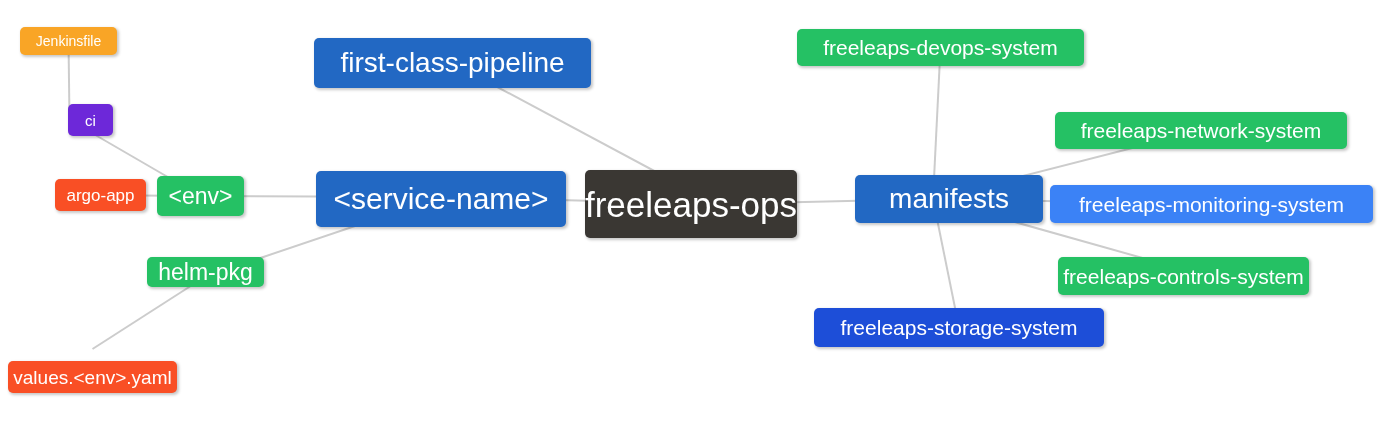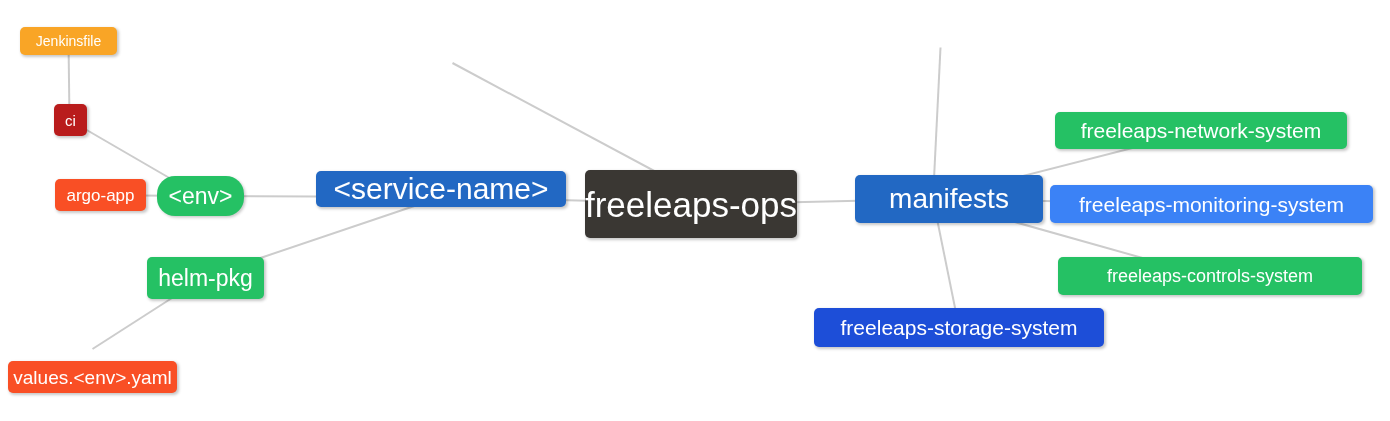--- a/index.html
+++ b/index.html
@@ -54,25 +54,27 @@
       <line x1="441" y1="197" x2="716" y2="204" stroke="#cccccc" stroke-width="2"></line>
       <line x1="716" y1="204" x2="933" y2="199" stroke="#cccccc" stroke-width="2"></line>
       <line x1="933" y1="199" x2="940.5" y2="47.5" stroke="#cccccc" stroke-width="2"></line>
       <line x1="933" y1="199" x2="1201" y2="130.5" stroke="#cccccc" stroke-width="2"></line>
       <line x1="933" y1="199" x2="1211.5" y2="204" stroke="#cccccc" stroke-width="2"></line>
       <line x1="933" y1="199" x2="1206.5" y2="276" stroke="#cccccc" stroke-width="2"></line>
       <line x1="933" y1="199" x2="959" y2="327.5" stroke="#cccccc" stroke-width="2"></line>
     </svg>
 
 <div class="node" style="left: 20px; top: 27px; width: 97px; height: 28px; font-size: 14px; background: rgb(249, 165, 38); color: rgb(255, 255, 255);">Jenkinsfile</div>
-    <div class="node" style="left: 54px; top: 104px; width: 33px; height: 32px; font-size: 15px; background: #b91c1c; color: rgb(255, 255, 255);">ci</div>
+    <div class="node" style="left: 68px; top: 104px; width: 45px; height: 32px; font-size: 15px; background: #6d28d9; color: rgb(255, 255, 255);">ci</div>
     <div class="node" style="left: 31px; top: 179px; width: 91px; height: 32px; font-size: 17px; background: rgb(249, 79, 37); color: rgb(255, 255, 255); margin-left: 24px;">argo-app</div>
-    <div class="node" style="left: 157px; top: 176px; width: 87px; height: 40px; font-size: 23px; background: rgb(37, 193, 100); color: rgb(255, 255, 255); border-radius: 18px;">&lt;env&gt;</div>
-    <div class="node" style="left: 147px; top: 257px; width: 117px; height: 42px; font-size: 23px; background: rgb(37, 193, 100); color: rgb(255, 255, 255);">helm-pkg</div>
+    <div class="node" style="left: 157px; top: 176px; width: 87px; height: 40px; font-size: 23px; background: rgb(37, 193, 100); color: rgb(255, 255, 255);">&lt;env&gt;</div>
+    <div class="node" style="left: 147px; top: 257px; width: 117px; height: 30px; font-size: 23px; background: rgb(37, 193, 100); color: rgb(255, 255, 255);">helm-pkg</div>
     <div class="node" style="left: 8px; top: 333px; width: 169px; height: 32px; font-size: 19px; background: rgb(249, 79, 37); color: rgb(255, 255, 255); margin-top: 28px;">values.&lt;env&gt;.yaml</div>
-    <div class="node" style="left: 316px; top: 171px; width: 250px; height: 36px; font-size: 30px; background: rgb(34, 104, 195); color: rgb(255, 255, 255);">&lt;service-name&gt;</div>
+    <div class="node" style="left: 314px; top: 38px; width: 277px; height: 50px; font-size: 28px; background: rgb(34, 104, 195); color: rgb(255, 255, 255);">first-class-pipeline</div>
+    <div class="node" style="left: 316px; top: 171px; width: 250px; height: 56px; font-size: 30px; background: rgb(34, 104, 195); color: rgb(255, 255, 255);">&lt;service-name&gt;</div>
     <div class="node" style="left: 585px; top: 170px; width: 212px; height: 68px; font-size: 35px; background: rgb(58, 55, 51); color: rgb(255, 255, 255);">freeleaps-ops</div>
     <div class="node" style="left: 855px; top: 175px; width: 188px; height: 48px; font-size: 28px; background: rgb(34, 104, 195); color: rgb(255, 255, 255);">manifests</div>
+    <div class="node" style="left: 797px; top: 29px; width: 287px; height: 37px; font-size: 21px; background: rgb(37, 193, 100); color: rgb(255, 255, 255);">freeleaps-devops-system</div>
     <div class="node" style="left: 1055px; top: 112px; width: 292px; height: 37px; font-size: 21px; background: rgb(37, 193, 100); color: rgb(255, 255, 255);">freeleaps-network-system</div>
     <div class="node" style="left: 1050px; top: 185px; width: 323px; height: 38px; font-size: 21px; background: #3b82f6; color: rgb(255, 255, 255);">freeleaps-monitoring-system</div>
-    <div class="node" style="left: 1058px; top: 257px; width: 304px; height: 38px; font-size: 18px; background: rgb(37, 193, 100); color: rgb(255, 255, 255);">freeleaps-controls-system</div>
+    <div class="node" style="left: 1058px; top: 257px; width: 251px; height: 38px; font-size: 21px; background: rgb(37, 193, 100); color: rgb(255, 255, 255);">freeleaps-controls-system</div>
     <div class="node" style="left: 814px; top: 308px; width: 290px; height: 39px; font-size: 21px; background: #1d4ed8; color: rgb(255, 255, 255);">freeleaps-storage-system</div>
   </div>
 
 </body></html>

